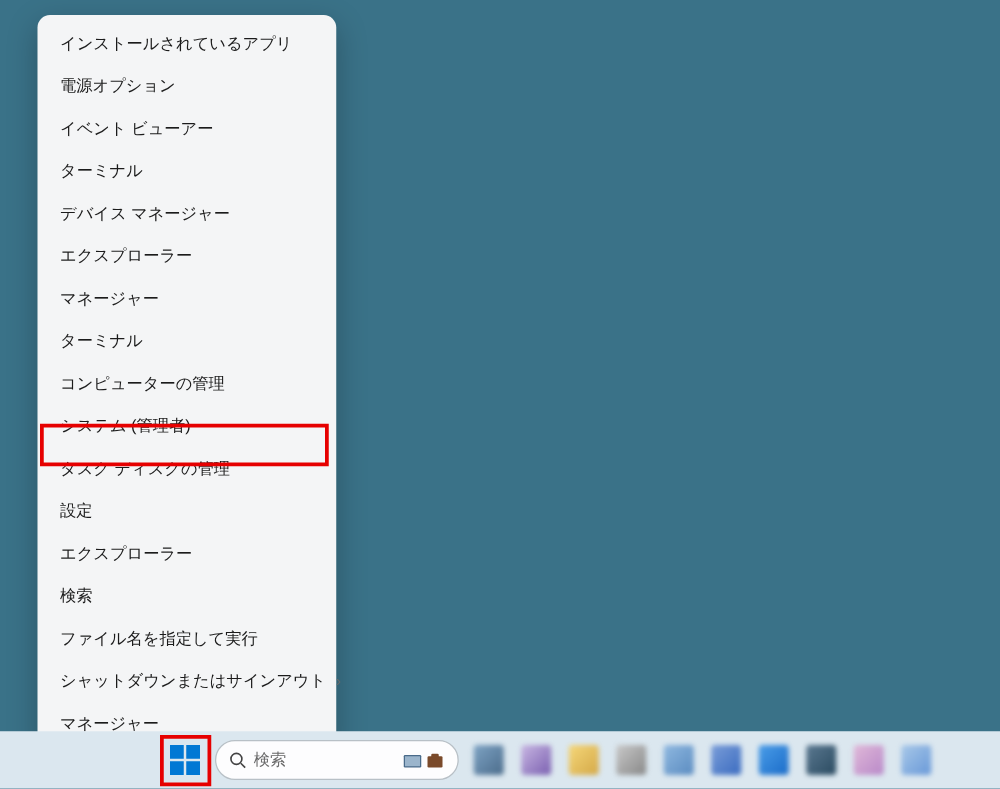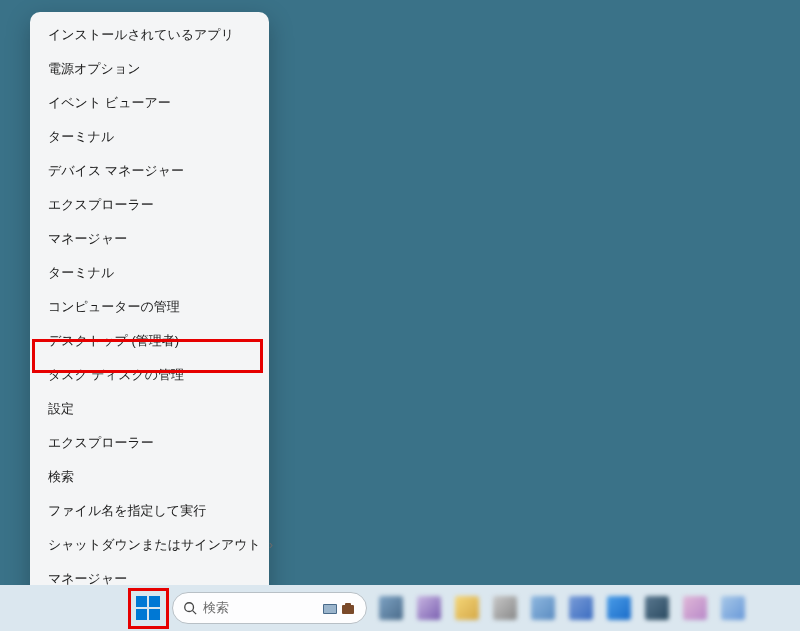--- a/index.html
+++ b/index.html
@@ -151,21 +151,21 @@
   <div class="menu-item">
       <span>マネージャー</span>
     </div>
   <div class="menu-item">
       <span>ターミナル</span>
     </div>
   <div class="menu-item">
       <span>コンピューターの管理</span>
     </div>
   <div class="menu-item">
-      <span>デスクトップ (管理者)</span>
+      <span>システム (管理者)</span>
     </div>
   <div class="menu-item">
       <span>タスク ディスクの管理</span>
     </div>
   <div class="menu-item">
       <span>設定</span>
     </div>
   <div class="menu-item">
       <span>エクスプローラー</span>
     </div>

